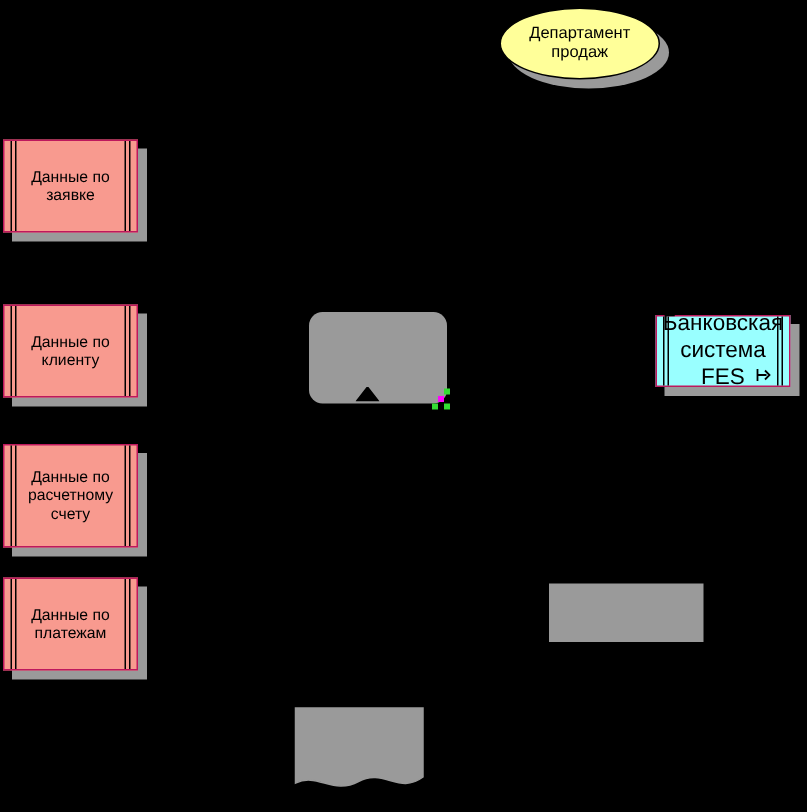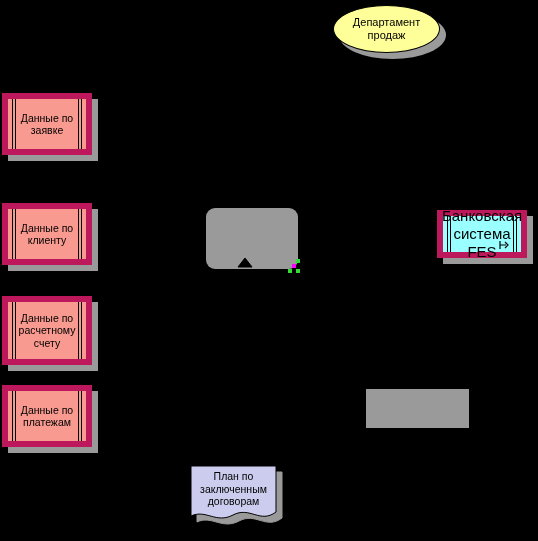--- a/index.html
+++ b/index.html
@@ -31,21 +31,21 @@
   .ellipse{
     border-radius:50%;
     border:1px solid #000;
     background:#ffff99;
     z-index:3;
   }
   .ellipse-shadow{border-radius:50%;}
 
   
   .store{
-    border:6px solid #be185d;
+    border:1px solid #be185d;
     z-index:3;
   }
   .store .bar{
     position:absolute;top:0;bottom:0;width:1px;background:#000;z-index:6;
   }
 
   
   .rounded{
     border:1px solid #000;
     border-radius:9px;
@@ -149,22 +149,14 @@
     </svg>
   </div>
 
   <div class="shadow" style="left:366px;top:389px;width:103px;height:39px;"></div>
 
   <div class="node doc-wrap" style="left:196px;top:471px;width:87px;height:60px;z-index:1;">
     <svg width="87" height="60" viewBox="0 0 87 60">
       <path d="M1,1 H86 V47 C70,59 60,41 43,50 C26,59 16,44 1,51 Z" fill="#9a9a9a" stroke="#9a9a9a" stroke-width="1"></path>
     </svg>
   </div>
-  <div class="node doc-wrap" style="left:190px;top:465px;width:87px;height:60px;">
-    <svg width="87" height="60" viewBox="0 0 87 60">
-      <path d="M1,1 H86 V47 C70,59 60,41 43,50 C26,59 16,44 1,51 Z" fill="#ccccee" stroke="#000000" stroke-width="1"></path>
-    </svg>
-    <div class="lbl" style="position:absolute;left:0;top:0;width:87px;height:48px;font-size:10.5px;">План по
-заключенным
-договорам</div>
-  </div>
 
 </div>
 
 </body></html>

